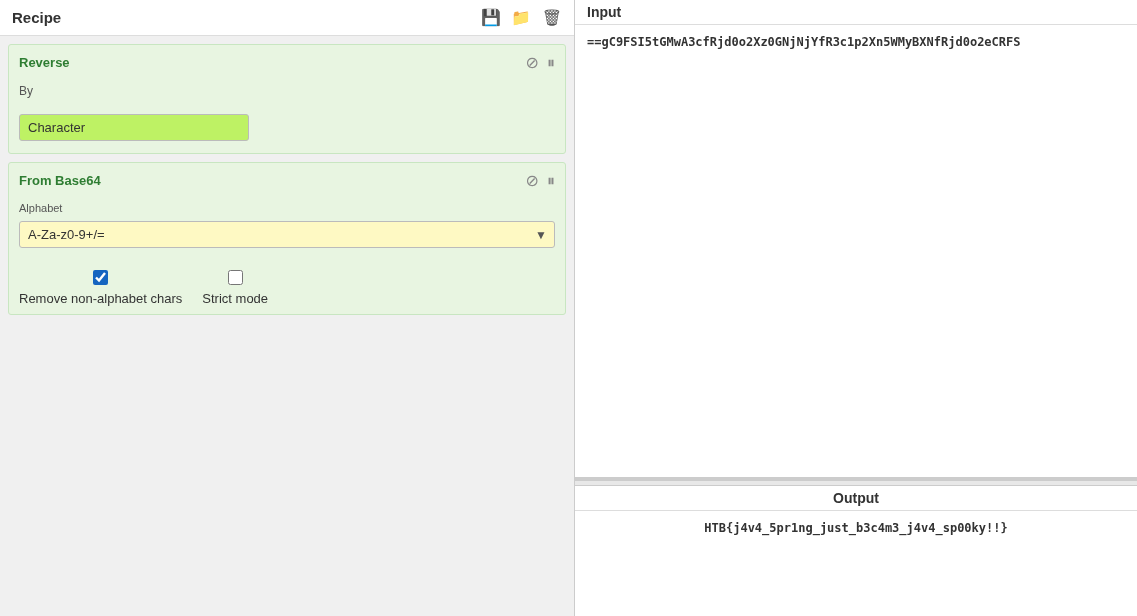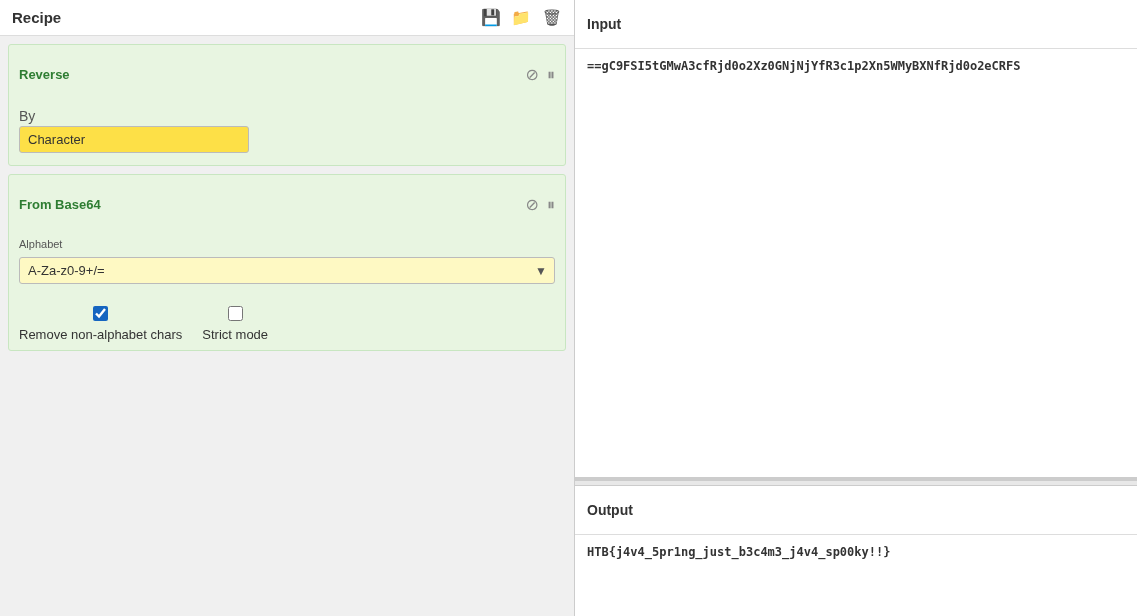--- a/index.html
+++ b/index.html
@@ -62,21 +62,21 @@
       background: #e8f5e1;
       border: 1px solid #c8e6c1;
       border-radius: 3px;
       margin-bottom: 8px;
     }
 
     .op-card-header {
       display: flex;
       align-items: center;
       justify-content: space-between;
-      padding: 20px 10px;
+      padding: 8px 10px;
       gap: 36px;
     }
 
     .op-card-title {
       font-weight: bold;
       color: #2e7d32;
       font-size: 13px;
     }
 
     .op-card-controls {
@@ -89,27 +89,27 @@
       cursor: pointer;
       color: #666;
       font-size: 14px;
     }
 
     .op-card-body {
       padding: 4px 10px 12px 10px;
     }
 
     .field-label {
-      font-size: 14px;
+      font-size: 12px;
       color: #555;
-      margin-bottom: 2px;
+      margin-bottom: 16px;
     }
 
     .field-value-box {
-      background: #fde047;
+      background: #bef264;
       border: 1px solid #bbb;
       border-radius: 3px;
       padding: 5px 8px;
       font-size: 13px;
       color: #333;
       width: 230px;
     }
 
     
     .dropdown-wrapper {
@@ -181,21 +181,21 @@
 
     .io-section {
       flex: 1;
       display: flex;
       flex-direction: column;
       border-bottom: 3px solid #ccc;
       min-height: 0;
     }
 
     .io-header {
-      padding: 16px 12px;
+      padding: 4px 12px;
       font-weight: bold;
       font-size: 14px;
       color: #333;
       border-bottom: 1px solid #ddd;
       background: #fff;
     }
 
     .io-content {
       flex: 1;
       padding: 10px 12px;
@@ -206,20 +206,21 @@
       overflow-y: auto;
       background: #fff;
       font-weight: bold;
     }
 
     .output-section {
       display: flex;
       flex-direction: column;
       min-height: 130px;
       max-height: 200px;
+      text-align: center;
     }
 
     .resize-handle {
       height: 6px;
       background: #e8e8e8;
       border-top: 1px solid #ccc;
       border-bottom: 1px solid #ccc;
       cursor: row-resize;
     }
   </style>

